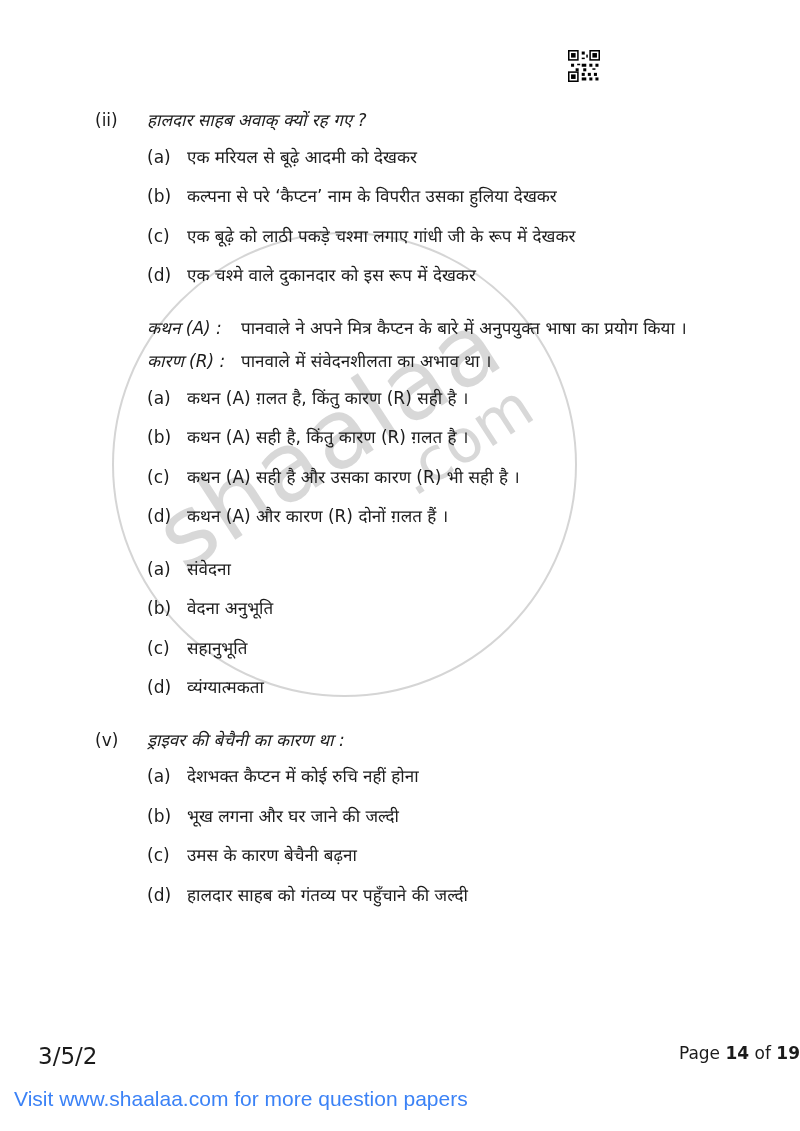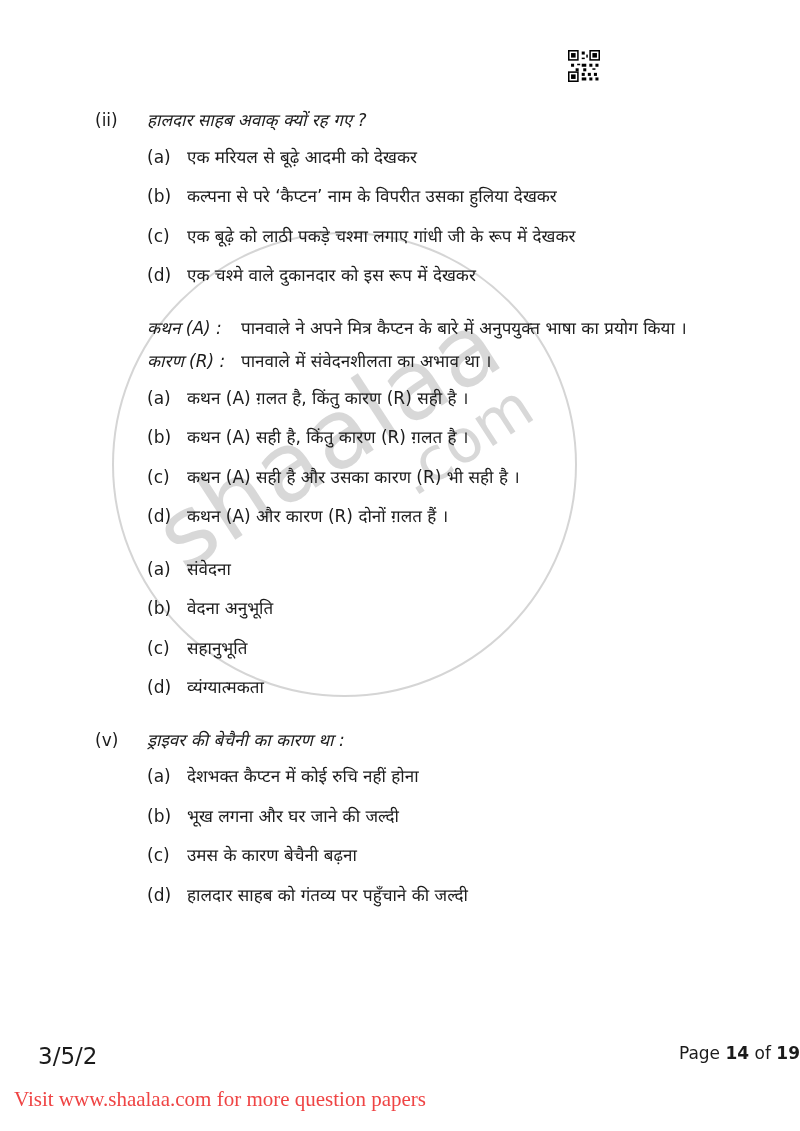--- a/index.html
+++ b/index.html
@@ -63,22 +63,22 @@
   .footer-code { position: absolute; left: 38px; top: 1043px; font-size: 23px; z-index: 2; }
   .page-indicator {
     position: absolute; top: 1043px; left: 16px; right: 0;
     text-align: right; font-size: 17px; z-index: 2;
   }
   .page-indicator .num { font-weight: bold; }
 
   
   .banner {
     position: absolute; top: 1087px; left: 14px; right: 14px;
-    font-size: 21px; color: #ef4444;
-    font-family: Liberation Serif, serif;
+    font-size: 21px; color: #3b82f6;
+    font-family: Liberation Sans, sans-serif;
     z-index: 2;
   }
 </style>
 </head>
 <body>
 
 <div class="page">
 
   <svg class="qr" viewBox="0 0 21 21" aria-hidden="true">
     <rect width="21" height="21" fill="#ffffff"></rect>

